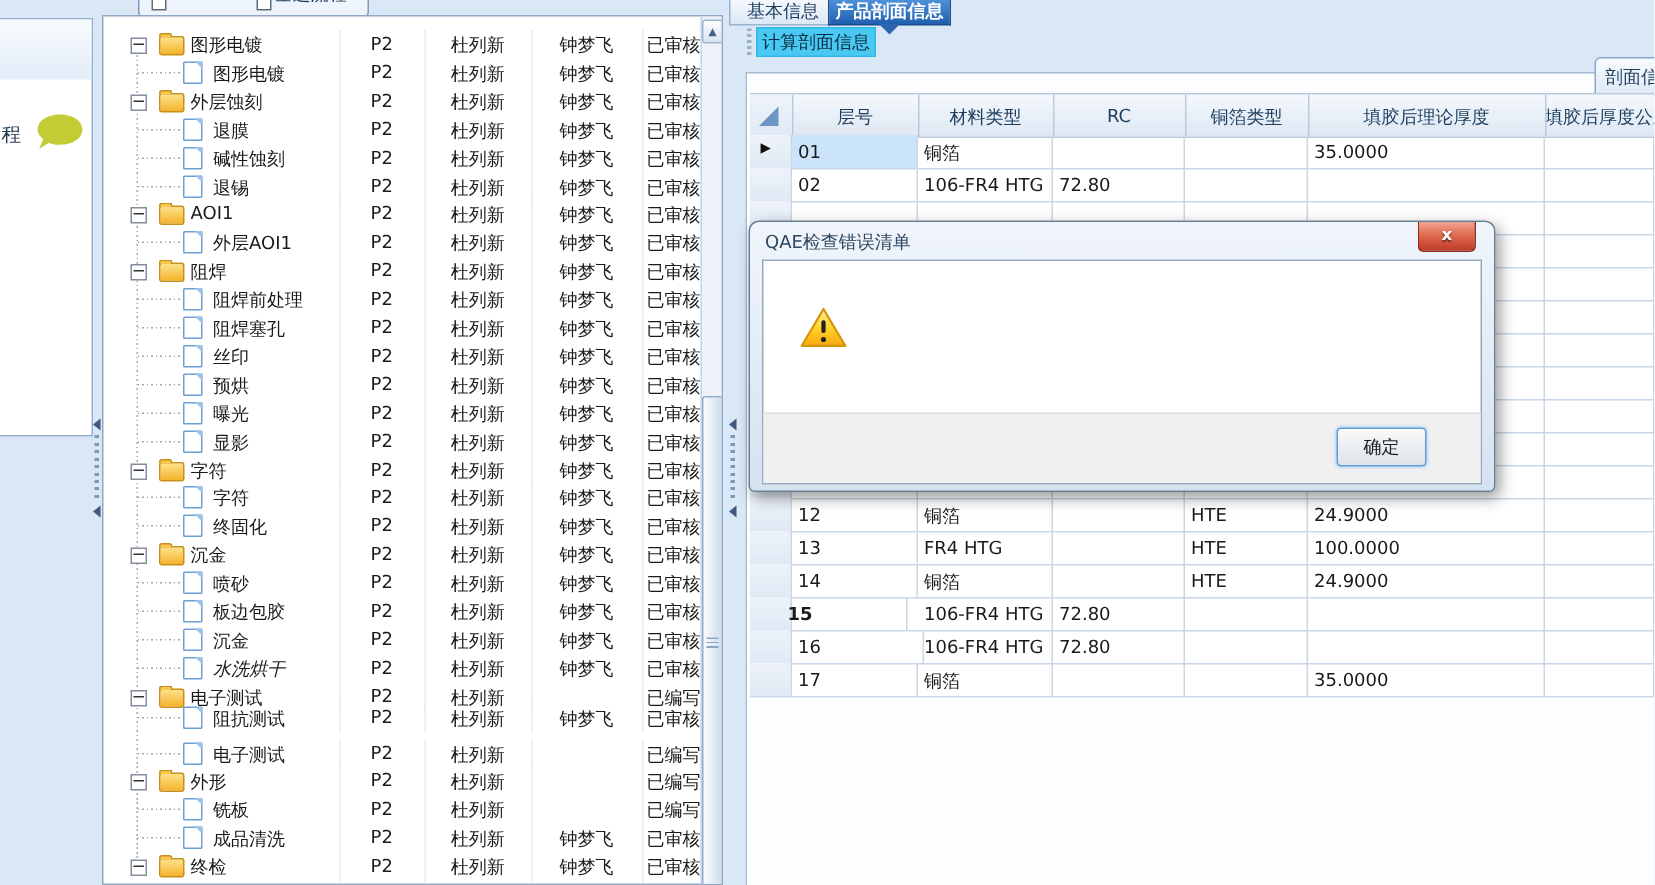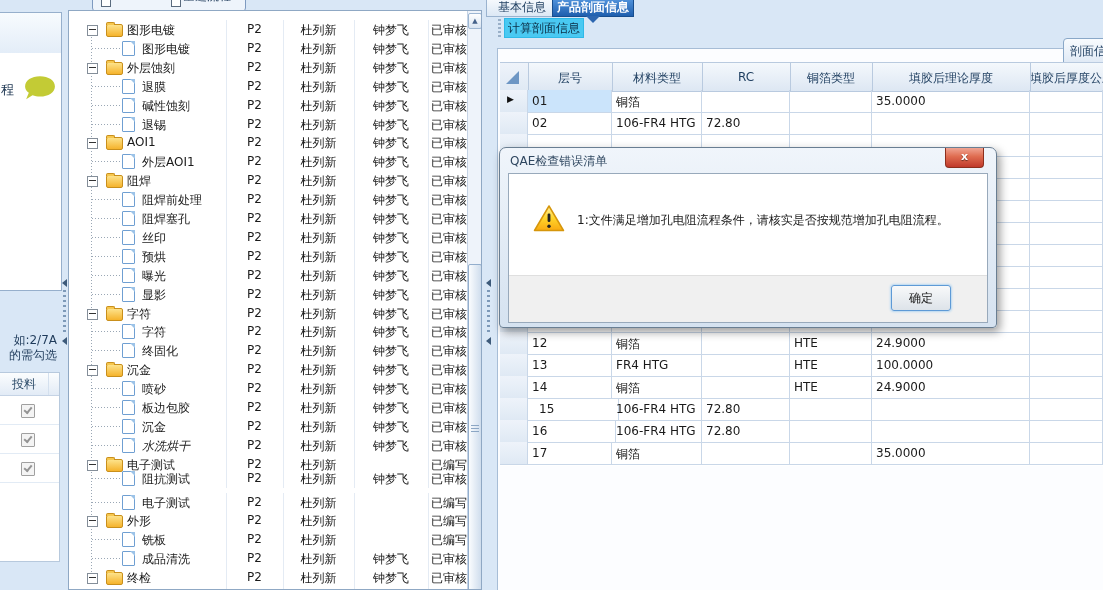--- a/index.html
+++ b/index.html
@@ -102,43 +102,20 @@
   <div class="abs mini-top">
     <div class="mini-top-head"></div>
     <span class="mini-label">程</span>
     <span class="bubble">
       <svg width="32" height="26" viewBox="0 0 30 24">
         <path d="M15 1 C23 1 29 5 29 10.5 C29 16 23 20 15 20 C12.5 20 10 19.6 8 18.8 L2 22.5 L4.5 16.5 C2.3 15 1 12.8 1 10.5 C1 5 7 1 15 1 Z" fill="#c3cb35"></path>
       </svg>
     </span>
   </div>
 
-  <div class="abs mini-bottom">
-    <div class="mini-note">
-      <div>如:2/7A</div>
-      <div>的需勾选</div>
-    </div>
-    <div class="mini-table">
-      <div class="mini-head">
-        <span>投料</span>
-        <div class="mini-col-div"></div>
-      </div>
-      <div id="mini-rows">
-          <div class="mini-row" style="top: 23px;">
-            <div class="cb"></div>
-          </div>
-          <div class="mini-row" style="top: 52px;">
-            <div class="cb"></div>
-          </div>
-          <div class="mini-row" style="top: 81px;">
-            <div class="cb"></div>
-          </div>
-        </div>
-    </div>
-  </div>
 
   <div class="abs vsplit" id="split1">
     <div class="sp-arrow" style="top:279px"></div>
     <div class="sp-grip"></div>
     <div class="sp-arrow" style="top:337px"></div>
   </div>
 
   <div class="abs selectall">
     <span class="cb-s"></span>
     <span class="cb-s cb-s2"></span>
@@ -718,21 +695,21 @@
           <div class="g-cell g-sel" style="left: 0px; width: 28px;"></div>
           <div class="g-cell" style="left: 28px; width: 84px;">14</div>
           <div class="g-cell" style="left: 112px; width: 90px;">铜箔</div>
           <div class="g-cell" style="left: 202px; width: 88px;"></div>
           <div class="g-cell" style="left: 290px; width: 82px;">HTE</div>
           <div class="g-cell" style="left: 372px; width: 158px;">24.9000</div>
           <div class="g-cell" style="left: 530px; width: 73px;"></div>
         </div>
         <div class="g-row" style="top: 336px;">
           <div class="g-cell g-sel" style="left: 0px; width: 28px;"></div>
-          <div class="g-cell" style="left: 35px; width: 84px;">15</div>
+          <div class="g-cell" style="left: 21px; width: 84px; font-weight: bold;">15</div>
           <div class="g-cell" style="left: 112px; width: 90px;">106-FR4 HTG</div>
           <div class="g-cell" style="left: 202px; width: 88px;">72.80</div>
           <div class="g-cell" style="left: 290px; width: 82px;"></div>
           <div class="g-cell" style="left: 372px; width: 158px;"></div>
           <div class="g-cell" style="left: 530px; width: 73px;"></div>
         </div>
         <div class="g-row" style="top: 358px;">
           <div class="g-cell g-sel" style="left: 0px; width: 28px;"></div>
           <div class="g-cell" style="left: 28px; width: 88px;">16</div>
           <div class="g-cell" style="left: 112px; width: 90px;">106-FR4 HTG</div>
@@ -764,20 +741,19 @@
               <stop offset="0" stop-color="#fff0a0"></stop>
                 <stop offset="0.5" stop-color="#ffd42a"></stop>
                 <stop offset="1" stop-color="#f9a911"></stop>
             </linearGradient>
           </defs>
           <path d="M16 2 L30.5 26.5 L1.5 26.5 Z" fill="url(#wg)" stroke="#d6960b" stroke-width="1.5" stroke-linejoin="round"></path>
           <rect x="14.6" y="9.5" width="2.8" height="8.5" rx="1.3" fill="#222"></rect>
           <circle cx="16" cy="22.3" r="1.7" fill="#222"></circle>
         </svg>
       </span>
-      <span class="dlg-msg">1:文件满足增加孔电阻流程条件，请核实是否按规范增加孔电阻流程。</span>
       <div class="dlg-foot">
         <button class="ok-btn">确定</button>
       </div>
     </div>
   </div>
 
 </div>
 
 </body></html>

